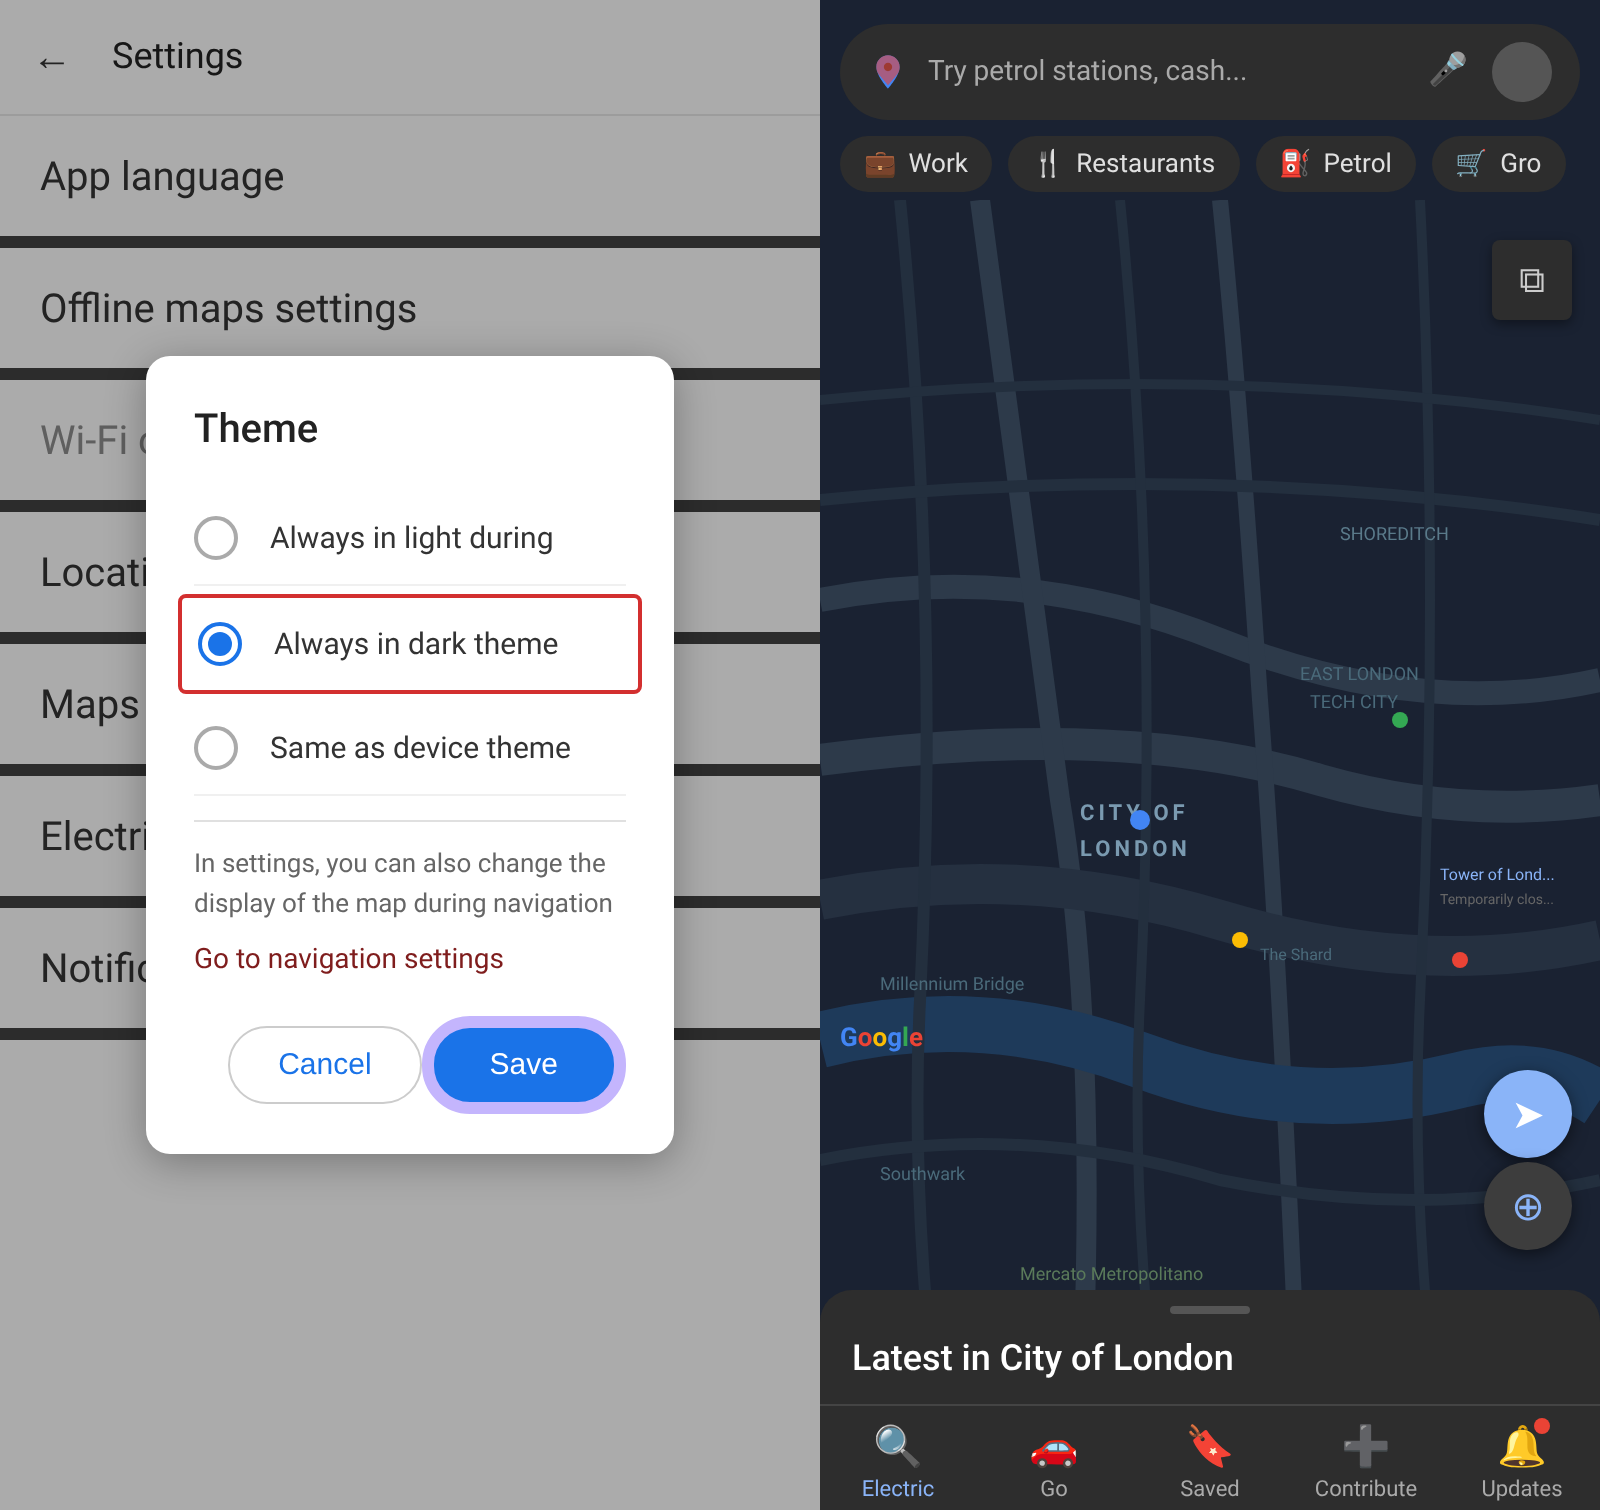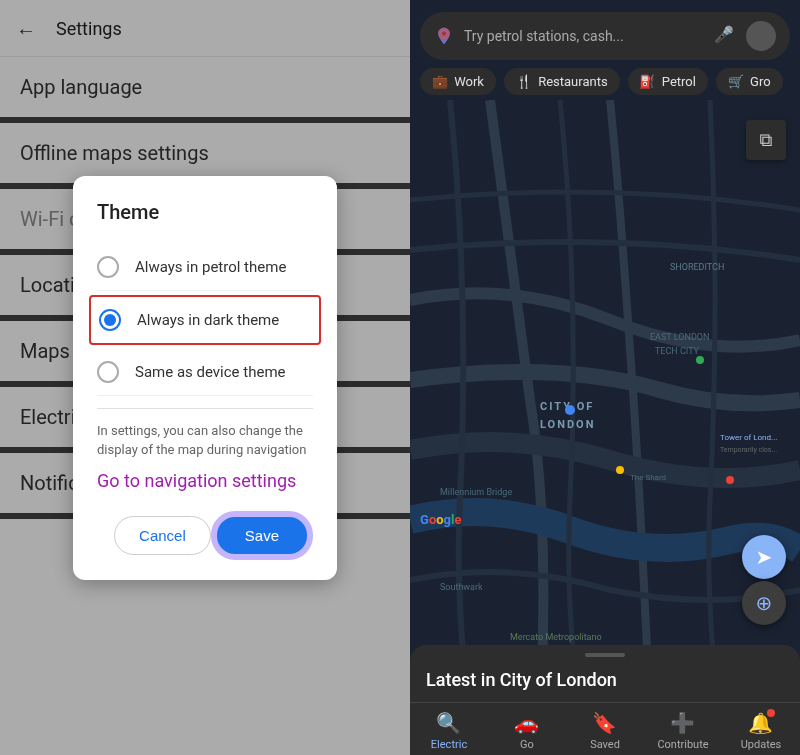--- a/index.html
+++ b/index.html
@@ -131,22 +131,22 @@
     }
 
     .dialog-hint {
       font-size: 13px;
       color: #666;
       line-height: 1.5;
       margin-bottom: 10px;
     }
 
     .nav-settings-link {
-      color: #a21caf;
-      font-size: 18px;
+      color: #7f1d1d;
+      font-size: 14px;
       cursor: pointer;
       margin-bottom: 20px;
       display: block;
     }
 
     .dialog-buttons {
       display: flex;
       justify-content: flex-end;
       margin-top: 8px;
       align-items: center;
@@ -418,21 +418,21 @@
     <li class="settings-item">Electric vehicle settings</li>
     <li class="settings-item">Notifications</li>
   </ul>
 
   <div class="dialog-overlay">
     <div class="dialog">
       <div class="dialog-title">Theme</div>
 
       <div class="radio-option">
         <div class="radio-circle"></div>
-        <span class="radio-label">Always in petrol theme</span>
+        <span class="radio-label">Always in light during</span>
       </div>
 
       <div style="border: 2px solid #d32f2f; border-radius: 4px; margin: 4px -8px; padding: 8px 8px;">
         <div class="radio-option" style="border-bottom: none; padding: 4px 0;">
           <div class="radio-circle selected">
             <div class="radio-inner"></div>
           </div>
           <span class="radio-label">Always in dark theme</span>
         </div>
       </div>

